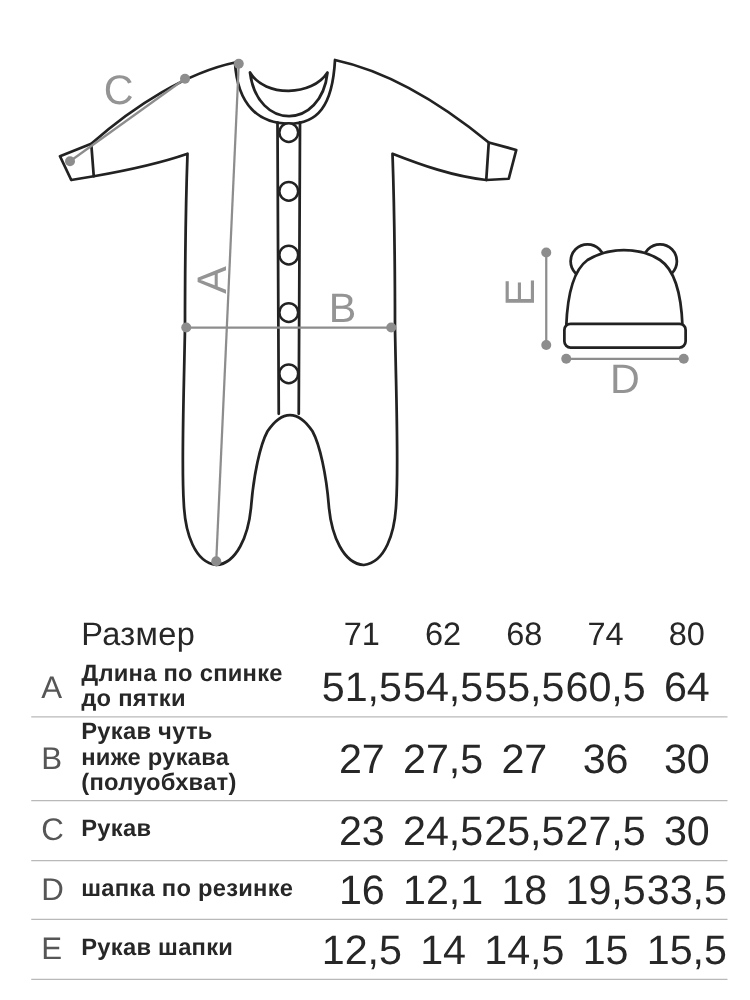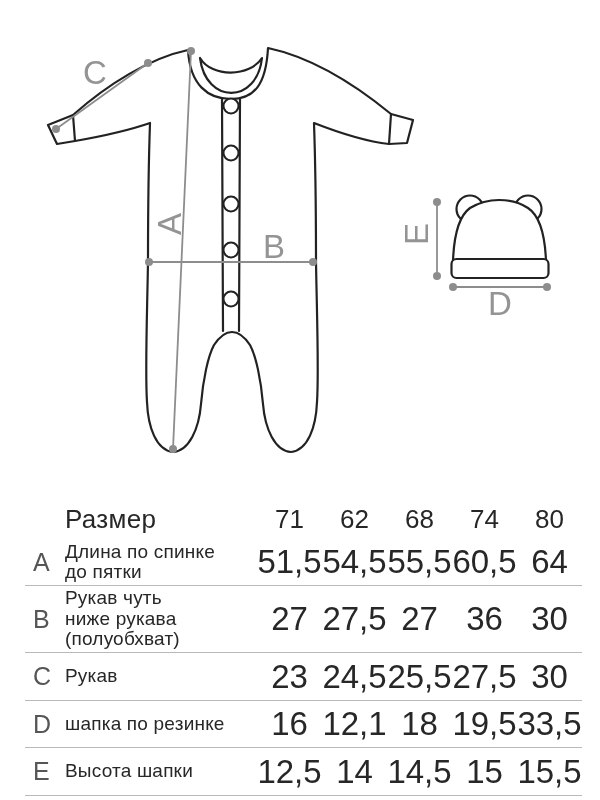--- a/index.html
+++ b/index.html
@@ -11,32 +11,32 @@
   .diagram text{
     font-family:"Liberation Sans",sans-serif;
     font-size:33px;fill:#949494;
   }
   .garment{fill:#ffffff;stroke:#222222;stroke-width:2.2;stroke-linejoin:round;stroke-linecap:round;}
   .garment-line{fill:none;stroke:#222222;stroke-width:2.2;stroke-linecap:round;}
   .button{fill:#ffffff;stroke:#222222;stroke-width:2;}
   .measure{stroke:#8d8d8d;stroke-width:1.8;fill:none;}
   .measure-dot{fill:#8d8d8d;stroke:none;}
 
-  .size-table{position:absolute;top:499px;left:25px;width:557px;}
+  .size-table{position:absolute;top:487px;left:25px;width:557px;}
   .t-row{
     display:grid;
     grid-template-columns:40px 192px 65px 65px 65px 65px 65px;
     align-items:center;
     border-bottom:1px solid #b9b9b9;
   }
   .t-row.header{border-bottom:none;height:40px;}
   .h46{height:46px}.h66{height:66px}.h47{height:47px}
   .cell{overflow:hidden;}
   .cell.letter{font-size:25px;color:#565656;padding-left:8px;}
-  .cell.label{font-size:19px;line-height:20.5px;letter-spacing:.2px;}
+  .cell.label{font-size:19px;line-height:20.5px;letter-spacing:.2px;font-weight:bold;}
   .cell.label span{display:block;}
   .cell.header-label{font-size:26px;letter-spacing:.3px;}
   .cell.value{font-size:33px;text-align:center;white-space:nowrap;}
   .header .cell.value{font-size:26px;}
 </style>
 </head>
 <body>
 
 <div class="page">
 
@@ -179,21 +179,21 @@
       <div class="cell value">16</div>
       <div class="cell value">12,1</div>
       <div class="cell value">18</div>
       <div class="cell value">19,5</div>
       <div class="cell value">33,5</div>
     </div>
 
     <div class="t-row h47">
       <div class="cell letter">E</div>
       <div class="cell label">
-        <span>Высота шапки</span>
+        <span>Рукав шапки</span>
       </div>
       <div class="cell value">12,5</div>
       <div class="cell value">14</div>
       <div class="cell value">14,5</div>
       <div class="cell value">15</div>
       <div class="cell value">15,5</div>
     </div>
 
   </div>
 </div>

